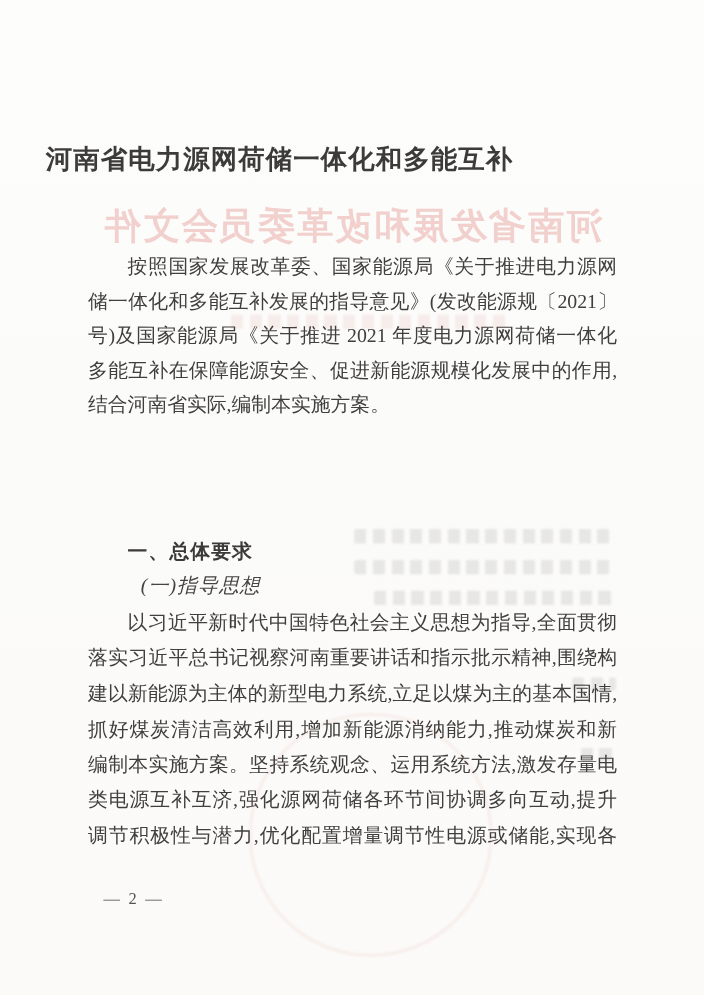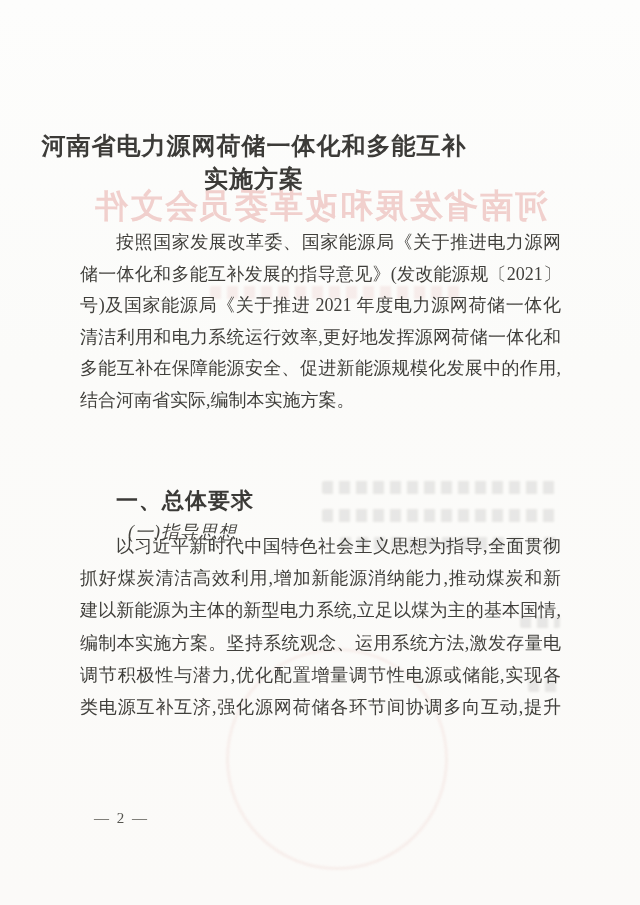--- a/index.html
+++ b/index.html
@@ -82,34 +82,34 @@
     color: #403f3b;
   }
   .para .line {
     text-align: justify;
     text-align-last: justify;
     overflow: hidden;
     height: 31.6px;
     line-height: 31.6px;
   }
   .para-intro { top: 227px; }
-  .para-guide { top: 530px; }
+  .para-guide { top: 550px; }
   .para-guide .line { height: 32.2px; line-height: 32.2px; }
   .para .line.indent { text-indent: 2em; }
   .para .line.lastline {
     text-align: center;
     text-align-last: left;
   }
 
   .heading-1 {
     position: absolute;
     top: 487px;
     left: 116px;
     font-family: Liberation Sans, sans-serif;
-    font-size: 22px;
+    font-size: 18px;
     line-height: 28px;
     font-weight: bold;
     letter-spacing: 1px;
     color: #3b3a37;
   }
   .heading-2 {
     position: absolute;
     top: 518px;
     left: 128px;
     font-size: 18px;
@@ -141,39 +141,38 @@
   <div class="smudge gray" style="top:481px; left:322px; width:238px; height:13px;"></div>
   <div class="smudge gray" style="top:509px; left:322px; width:238px; height:13px;"></div>
   <div class="smudge gray" style="top:537px; left:340px; width:220px; height:13px;"></div>
   <div class="smudge gray" style="top:616px; left:520px; width:40px; height:12px;"></div>
   <div class="smudge gray" style="top:680px; left:528px; width:32px; height:12px;"></div>
 
   <div class="seal-circle"></div>
 
   <h1 class="doc-title">
     <span>河南省电力源网荷储一体化和多能互补</span>
-    <span>实施方案</span>
   </h1>
 
   <div class="para para-intro">
     <div class="line indent">按照国家发展改革委、国家能源局《关于推进电力源网荷</div>
     <div class="line">储一体化和多能互补发展的指导意见》(发改能源规〔2021〕280</div>
     <div class="line">号)及国家能源局《关于推进 2021 年度电力源网荷储一体化和</div>
-    <div class="line">清洁利用和电力系统运行效率,更好地发挥源网荷储一体化和</div>
     <div class="line">多能互补在保障能源安全、促进新能源规模化发展中的作用,</div>
     <div class="line lastline">结合河南省实际,编制本实施方案。</div>
   </div>
 
   <div class="heading-1">一、总体要求</div>
   <div class="heading-2">(一)指导思想</div>
 
   <div class="para para-guide">
     <div class="line indent">以习近平新时代中国特色社会主义思想为指导,全面贯彻</div>
+    <div class="line">落实习近平总书记视察河南重要讲话和指示批示精神,围绕构</div>
+    <div class="line">建以新能源为主体的新型电力系统,立足以煤为主的基本国情,</div>
     <div class="line">抓好煤炭清洁高效利用,增加新能源消纳能力,推动煤炭和新</div>
-    <div class="line">建以新能源为主体的新型电力系统,立足以煤为主的基本国情,</div>
     <div class="line">编制本实施方案。坚持系统观念、运用系统方法,激发存量电源</div>
+    <div class="line">类电源互补互济,强化源网荷储各环节间协调多向互动,提升</div>
     <div class="line">调节积极性与潜力,优化配置增量调节性电源或储能,实现各</div>
-    <div class="line">类电源互补互济,强化源网荷储各环节间协调多向互动,提升</div>
   </div>
 
   <div class="page-number">— 2 —</div>
 
 </div>
 
 </body></html>

